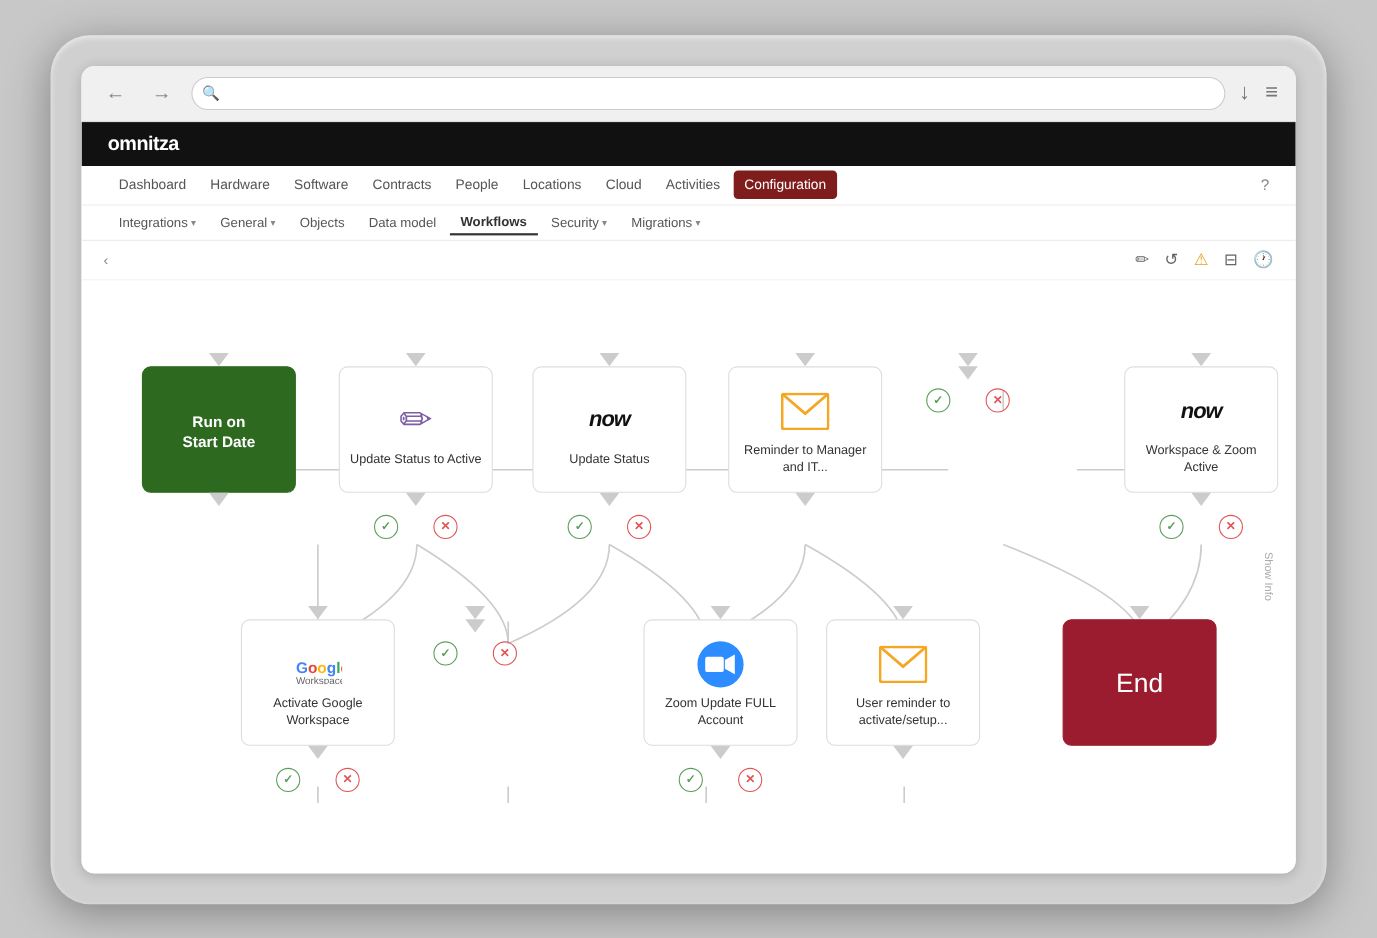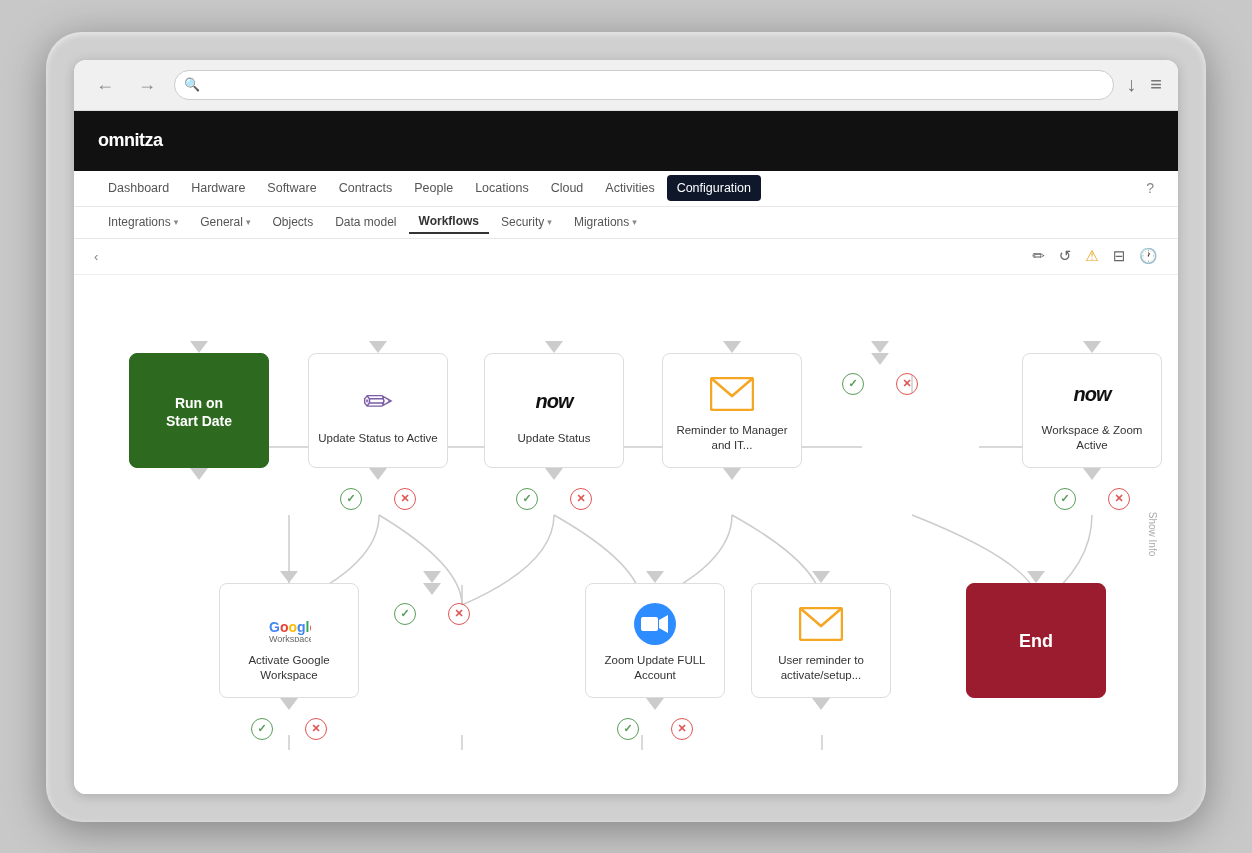--- a/index.html
+++ b/index.html
@@ -81,21 +81,21 @@
     .app-content {
       flex: 1;
       display: flex;
       flex-direction: column;
       overflow: hidden;
     }
     
     .top-nav {
       background: #111;
       padding: 0 24px;
-      height: 60px;
+      height: 40px;
       display: flex;
       align-items: center;
     }
     .logo-text {
       color: #fff;
       font-size: 18px;
       font-weight: bold;
       letter-spacing: -0.5px;
     }
     
@@ -109,21 +109,21 @@
       gap: 2px;
     }
     .nav-item {
       padding: 6px 10px;
       font-size: 12.5px;
       color: #555;
       cursor: pointer;
       border-radius: 4px;
     }
     .nav-item.active {
-      background: #0f172a;
+      background: #7f1d1d;
       color: #fff;
     }
     .help-icon {
       margin-left: auto;
       color: #888;
       font-size: 14px;
       cursor: pointer;
     }
     
     .sub-nav {
@@ -267,21 +267,21 @@
       border-color: #2d6a1f;
       color: #fff;
     }
     .node-start .node-label { color: #fff; font-size: 14px; font-weight: 600; }
     
     .node-end .node-box {
       background: #9b1c2e;
       border-color: #9b1c2e;
       color: #fff;
     }
-    .node-end .node-label { color: #fff; font-size: 18px; font-weight: 700; }
+    .node-end .node-label { color: #fff; font-size: 24px; font-weight: 400; }
     
     .node-badges {
       display: flex;
       gap: 32px;
       margin-top: 2px;
     }
     .badge-check, .badge-x {
       width: 22px;
       height: 22px;
       border-radius: 50%;

